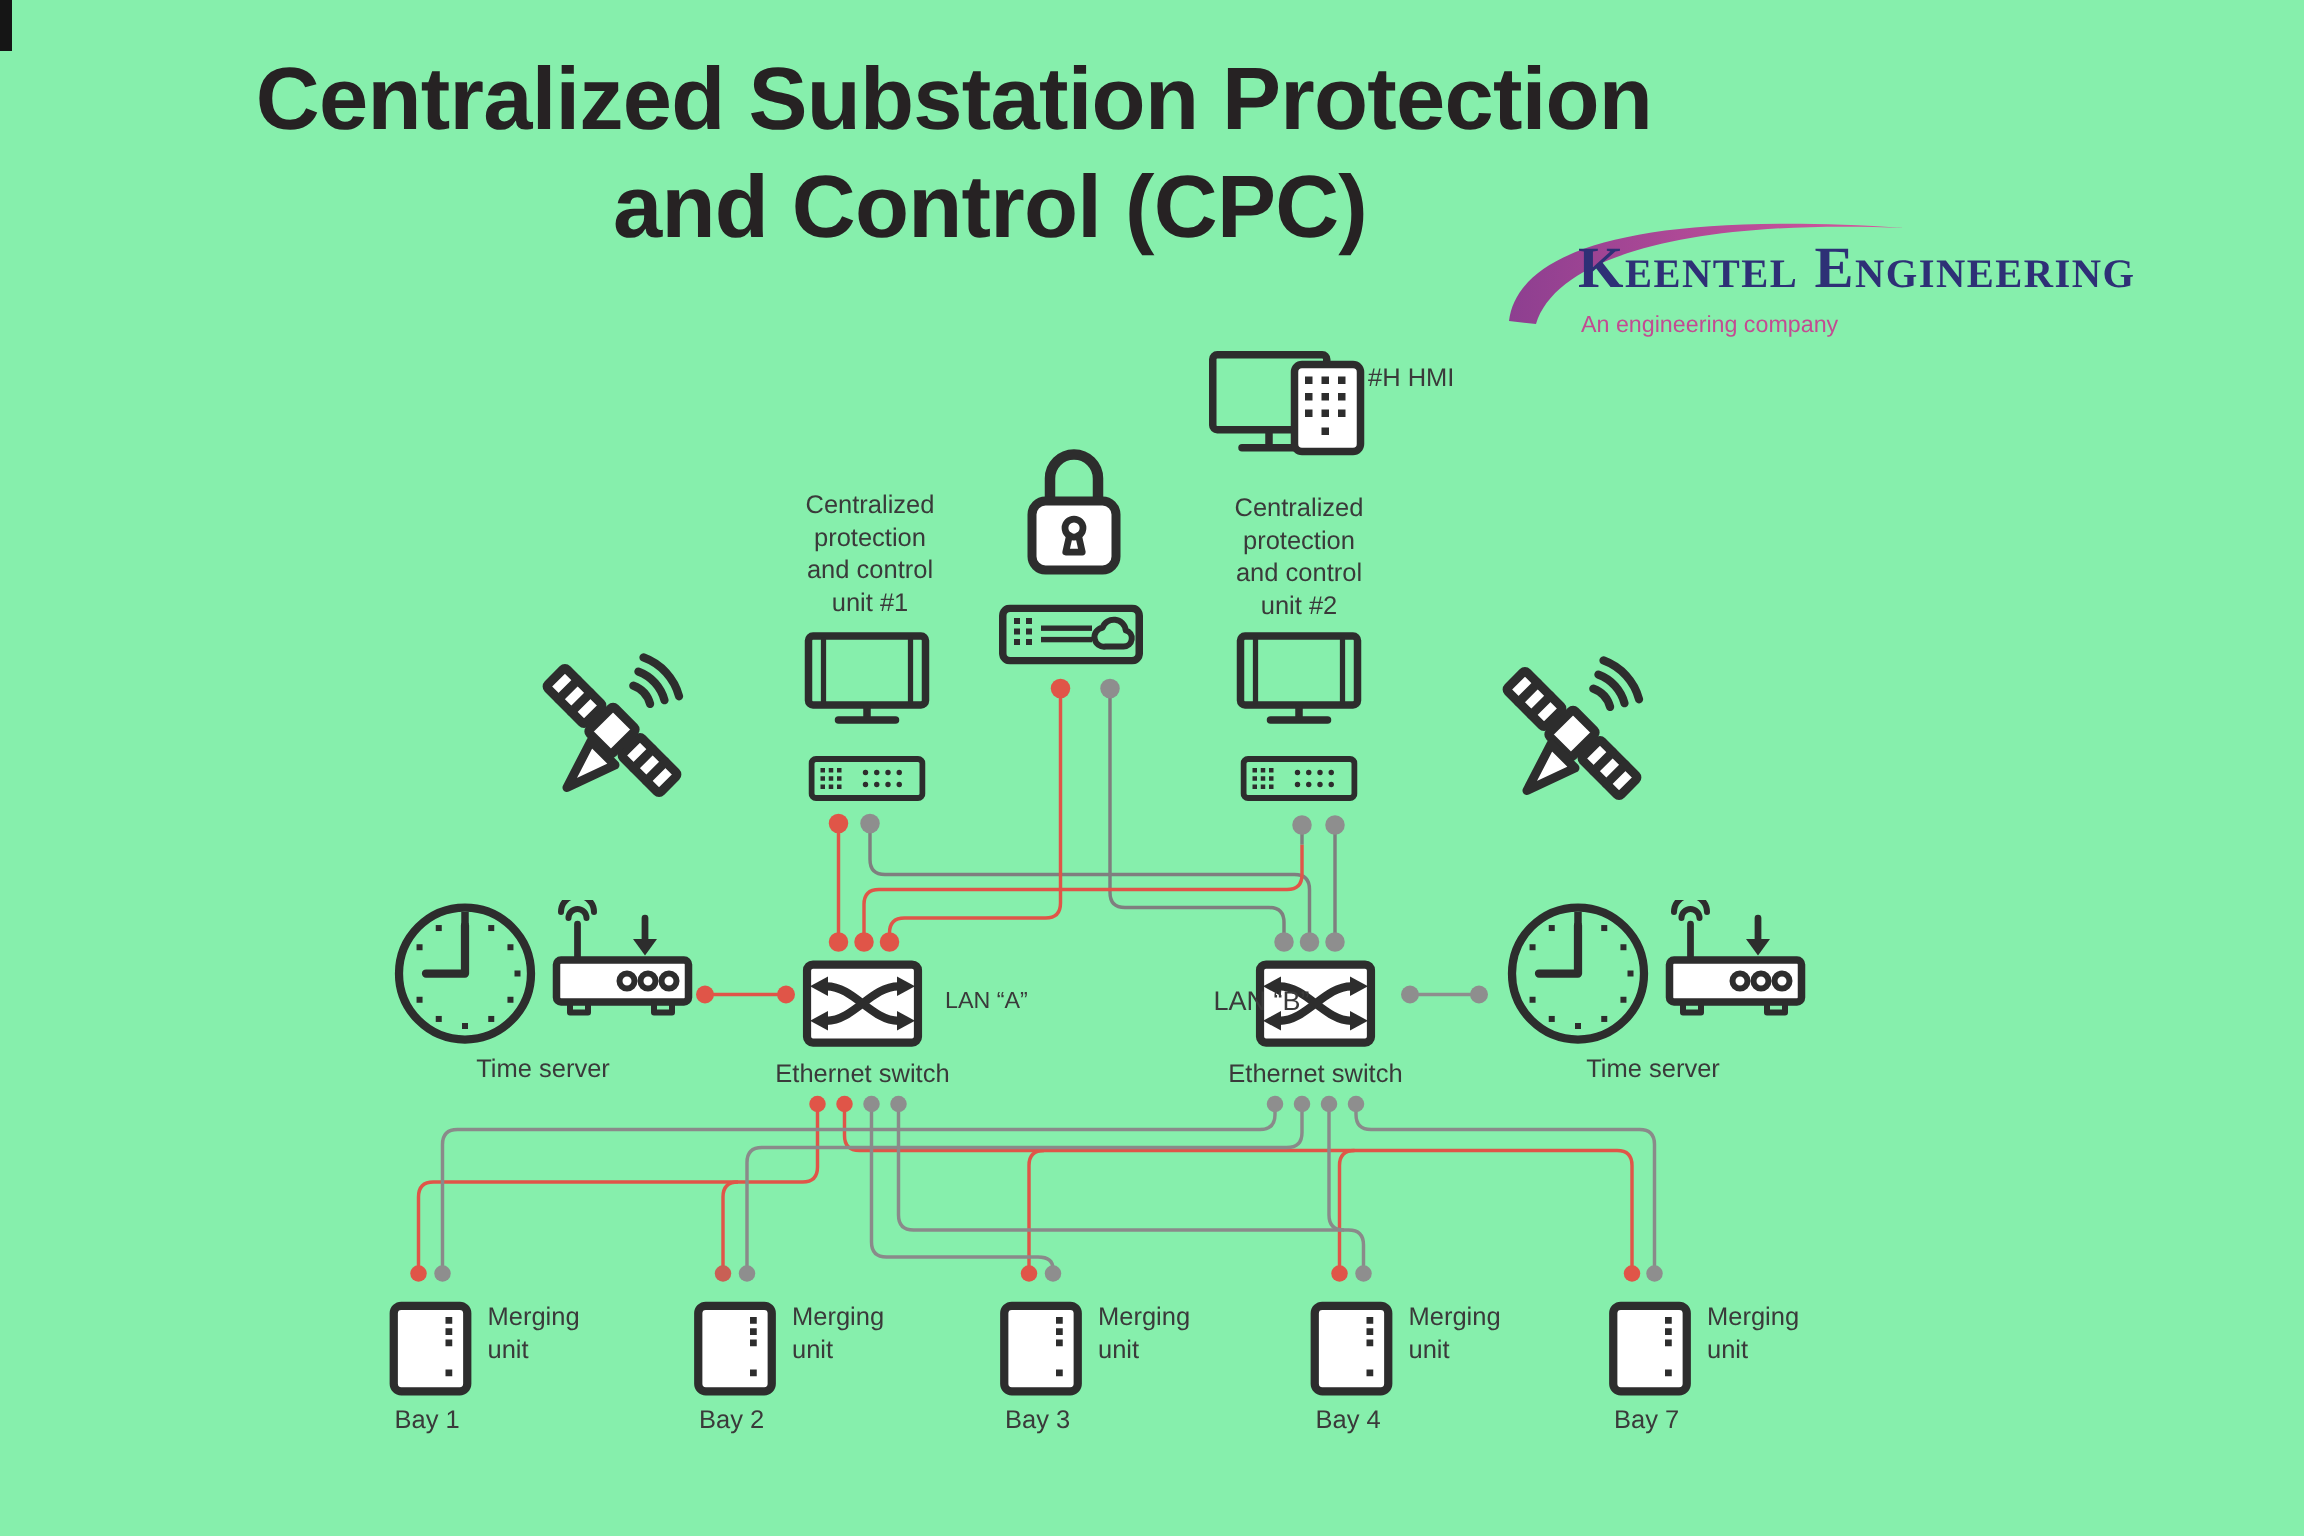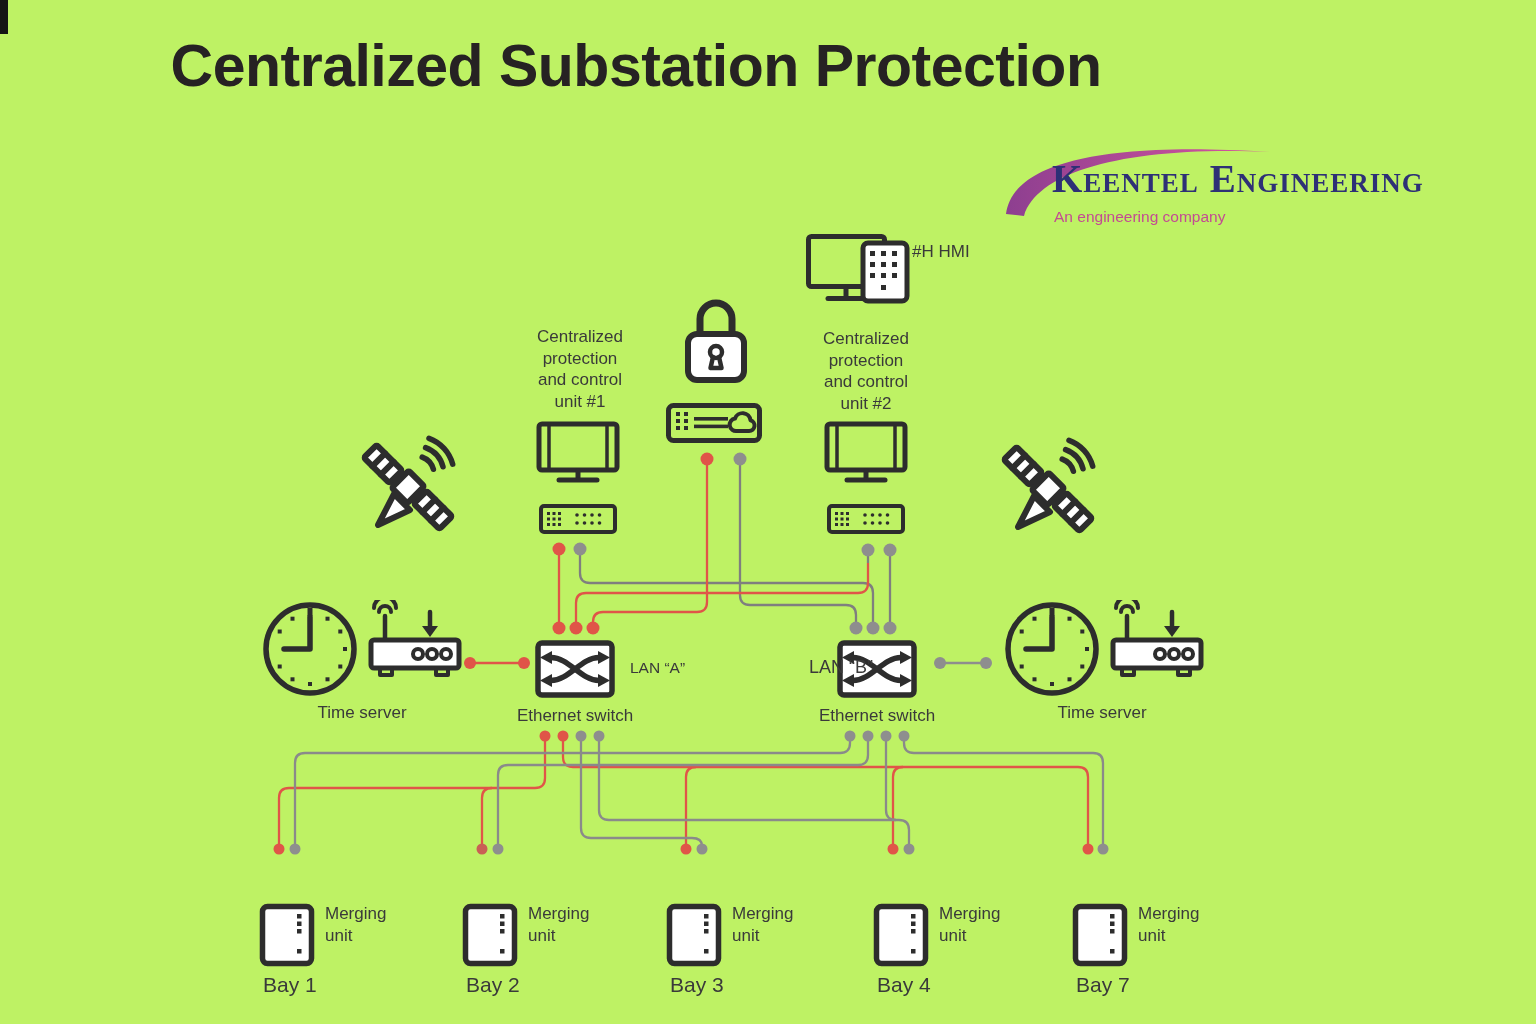--- a/index.html
+++ b/index.html
@@ -1,49 +1,50 @@
 <!DOCTYPE html>
 <html><head>
 <meta charset="utf-8">
 <style>
   html,body{margin:0;padding:0;background:#fff;}
-  .stage{position:relative;width:1536px;height:1024px;background:#bef264;overflow:hidden;
+  .stage{position:relative;width:1536px;height:1024px;background:#86efac;overflow:hidden;
          font-family:"Liberation Sans",sans-serif;}
   .corner-strip{position:absolute;left:0;top:0;width:8px;height:34px;background:#151515;}
   .title-line{position:absolute;text-align:center;font-weight:700;font-size:59px;
               color:#262223;letter-spacing:-0.5px;white-space:nowrap;}
   .t1{left:36px;width:1200px;top:32px;}
   .t2{left:60px;width:1200px;top:104px;}
   .lbl{position:absolute;color:#3a3a3a;font-size:17px;line-height:21.5px;
        text-align:center;white-space:pre-line;}
   .lbl-left{text-align:left;}
   .logo-text{position:absolute;left:1052px;top:156px;font-family:"Liberation Serif",serif;
              font-variant:small-caps;font-weight:700;font-size:39px;color:#2e3076;
              letter-spacing:1px;white-space:nowrap;}
   .logo-tag{position:absolute;left:1054px;top:208px;font-size:15.5px;font-weight:400;
             color:#c34b92;white-space:nowrap;}
   .icon{position:absolute;}
-  .bay{position:absolute;width:210px;height:110px;margin-top:36px;}
+  .bay{position:absolute;width:210px;height:110px;}
   .bay .mu-icon{position:absolute;left:0;top:0;}
   .bay .mu-label{position:absolute;left:66px;top:0px;width:90px;font-size:17px;
                  line-height:22px;color:#3a3a3a;text-align:left;white-space:pre-line;}
-  .bay .bay-label{position:absolute;left:4px;top:70px;font-size:21px;color:#3a3a3a;
+  .bay .bay-label{position:absolute;left:4px;top:70px;font-size:17px;color:#3a3a3a;
                   white-space:nowrap;}
   svg .ink{stroke:#2d2d2d;fill:none;stroke-linecap:round;stroke-linejoin:round;}
   svg .inkfill{fill:#2d2d2d;stroke:none;}
   svg .wfill{fill:#fff;}
 </style>
 </head>
 <body>
 
 <div class="stage">
 
   <div class="corner-strip"></div>
 
   <div class="title-line t1">Centralized Substation Protection</div>
+  <div class="title-line t2">and Control (CPC)</div>
 
   <svg class="icon" style="left:998px;top:136px" width="300" height="84" viewBox="0 0 300 84">
     <defs>
       <linearGradient id="lg" x1="0" y1="0" x2="1" y2="0">
         <stop offset="0" stop-color="#8d3f90"></stop>
           <stop offset="1" stop-color="#d9569e"></stop>
       </linearGradient>
     </defs>
     <path d="M8,78 C14,32 88,4 272,16 C132,10 40,34 26,80 Z" fill="url(#lg)"></path>
   </svg>

